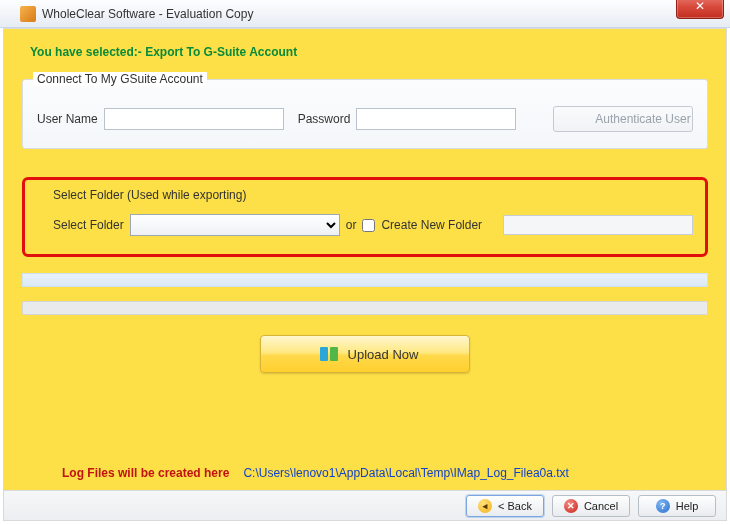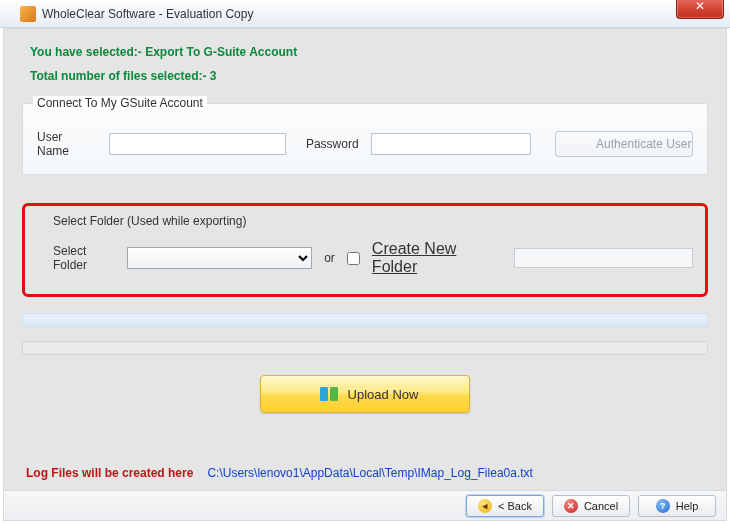--- a/index.html
+++ b/index.html
@@ -23,53 +23,53 @@
     background: linear-gradient(to bottom,#e67469 0%, #d94b3d 45%, #c12e20 100%);
     border:1px solid #8b2018; border-top:none;
     border-radius:0 0 4px 4px;
     color:#fff; text-align:center; line-height:18px; font-size:12px;
     box-shadow: inset 0 0 0 1px rgba(255,255,255,0.25);
   }
 
   
   .client {
     position:absolute; left:3px; right:3px; top:28px; bottom:3px;
-    background:#e5e5e5; border:1px solid #d9d9d9;
+    background:#fde047; border:1px solid #d9d9d9;
     padding:10px 18px 8px 18px;
   }
 
   .green-line { color:#0a8a3a; font-weight:bold; font-size:12px; margin:6px 0 10px 8px; }
 
   
   .groupbox {
     border:1px solid #d8dde3; border-radius:3px;
     position:relative; padding:26px 14px 16px 14px; margin-top:20px;
     background:linear-gradient(to bottom,#fbfcfd,#f4f7fa);
   }
   .groupbox .legend {
     position:absolute; top:-8px; left:10px;
     background:#fff; padding:0 4px; font-size:12px; color:#333;
   }
-  .row { display:flex; align-items:center; gap:12px; font-size:12px; color:#333; }
+  .row { display:flex; align-items:center; gap:6px; font-size:12px; color:#333; }
   .txt { height:22px; border:1px solid #b9c3ce; background:#fff; padding:2px 4px; font-size:12px; }
   .txt.small { width:180px; }
   .txt.med { width:160px; }
   .auth-btn {
     height:26px; width:140px;
     border:1px solid #c3cad3; background:linear-gradient(#fafbfc,#f0f2f5);
     color:#9aa2ac; font-size:12px; border-radius:3px;
     display:flex; align-items:center; justify-content:center;padding-left:40px;
   }
 
   .red-box { border:3px solid #e20f0f; border-radius:6px; padding:8px 12px 18px 28px; margin-top:28px; }
   .red-box .inner-legend { font-size:12px; color:#333; margin-bottom:12px; }
   select.sel { height:22px; width:210px; border:1px solid #9fa7b0; background:linear-gradient(#fff,#eef1f4); font-size:12px; }
   .or { font-size:12px; color:#333; }
   input[type=checkbox] { width:13px; height:13px; }
-  .create-label { font-size:16px; color:#333;text-decoration:underline; }
+  .create-label { font-size:12px; color:#333; }
   .new-folder-input { height:20px; width:190px; border:1px solid #c6cdd5; background:#f4f6f8; }
 
   .progress-thin {
     margin-top:16px; height:14px; border:1px solid #cfe0ef;
     background:linear-gradient(#e8f1fa,#dbe9f6);
   }
   .progress-track {
     margin-top:14px; height:14px;
     background:#e9eaec; border:1px solid #d3d5d8; border-radius:2px;
   }
@@ -81,21 +81,21 @@
     border:1px solid #d7b33a; border-radius:4px;
     font-size:13px; color:#333;
     box-shadow:0 1px 2px rgba(0,0,0,0.15);
     padding-left:8px;
   }
   .upload-icn { width:18px; height:18px; position:relative; }
   .upload-icn::before { content:""; position:absolute; left:0; top:2px; width:8px; height:14px; background:#2aa7d8; border-radius:1px; }
   .upload-icn::after  { content:""; position:absolute; right:0; top:2px; width:8px; height:14px; background:#53b648; border-radius:1px; }
 
   .log-row { position:absolute; left:22px; right:22px; bottom:40px; font-size:12px; display:flex; gap:14px; align-items:baseline; }
-  .log-label { color:#c01313; font-weight:bold; }
+  .log-label { color:#c01313; font-weight:bold;margin-left:36px; }
   .log-link { color:#1141c9; cursor:pointer; }
 
   
   .footer {
     position:absolute; left:0; right:0; bottom:0; height:30px;
     border-top:1px solid #d6d9dd;
     background:linear-gradient(#f6f7f8,#eceef1);
     display:flex; justify-content:flex-end; align-items:center; gap:8px; padding-right:10px;
   }
   .fbtn {
@@ -118,21 +118,20 @@
   <span class="icon"></span>
   <span class="title">WholeClear Software - Evaluation Copy</span>
   <div class="close-btn">
     <span>✕</span>
   </div>
 </div>
 
 <div class="client">
 
   <div class="green-line">You have selected:- Export To G-Suite Account</div>
-  <div class="green-line">Total number of files selected:- 3</div>
 
   <div class="groupbox">
     <div class="legend">Connect To My GSuite Account</div>
     <div class="row">
       <span>User Name</span>
       <input class="txt small" type="text" value="" style="">
       <span style="margin-left:8px">Password</span>
       <input class="txt med" type="password" value="" style="">
       <div style="flex:1"></div>
       <div class="auth-btn">

